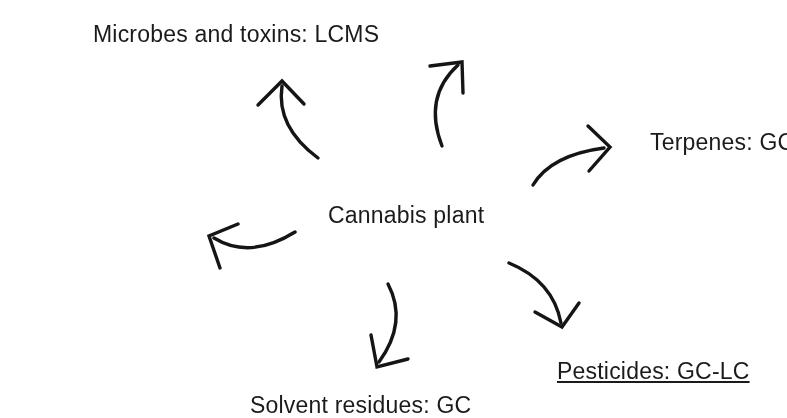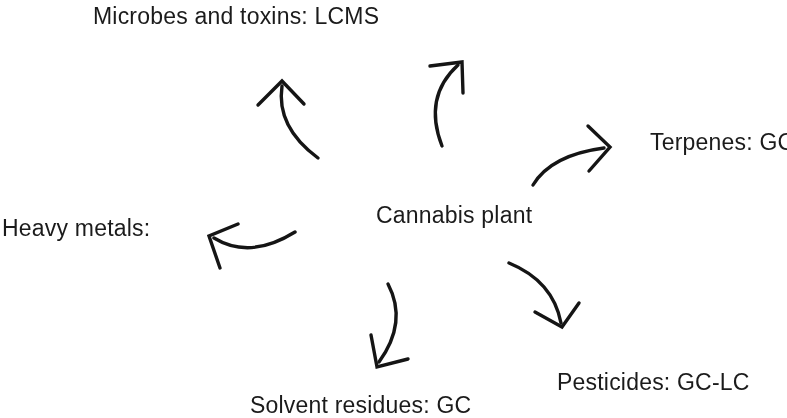--- a/index.html
+++ b/index.html
@@ -64,38 +64,37 @@
     <g>
       <path class="arrow" d="M388,284 Q408,322 379,362"></path>
       <path class="arrow" d="M371,335 L377,367 L408,359"></path>
     </g>
     <g>
       <path class="arrow" d="M509,263 Q553,281 561,323"></path>
       <path class="arrow" d="M535,312 L562,327 L579,303"></path>
     </g>
   </svg>
 
-  <div class="label" style="left:93px; top:1px;text-align:right;">
+  <div class="label" style="left:93px; top:19px;text-align:right;">
     <div>Microbes and toxins: LCMS</div>
   </div>
 
 
   <div class="label" style="left:650px; top:127px;">
     <div>Terpenes: GC</div>
   </div>
 
-  <div class="label" style="left:328px; top:200px;margin-left:48px;">
+  <div class="label" style="left:328px; top:200px;">
     <div>Cannabis plant</div>
   </div>
 
   <div class="label" style="left:2px; top:213px;">
-    <div>Heavy metals:</div>
   </div>
 
   <div class="label" style="left:250px; top:390px;">
     <div>Solvent residues: GC</div>
   </div>
 
-  <div class="label" style="left:557px; top:367px;">
+  <div class="label" style="left:557px; top:356px;text-decoration:underline;">
     <div>Pesticides: GC-LC</div>
   </div>
 
 </div>
 
 </body></html>

